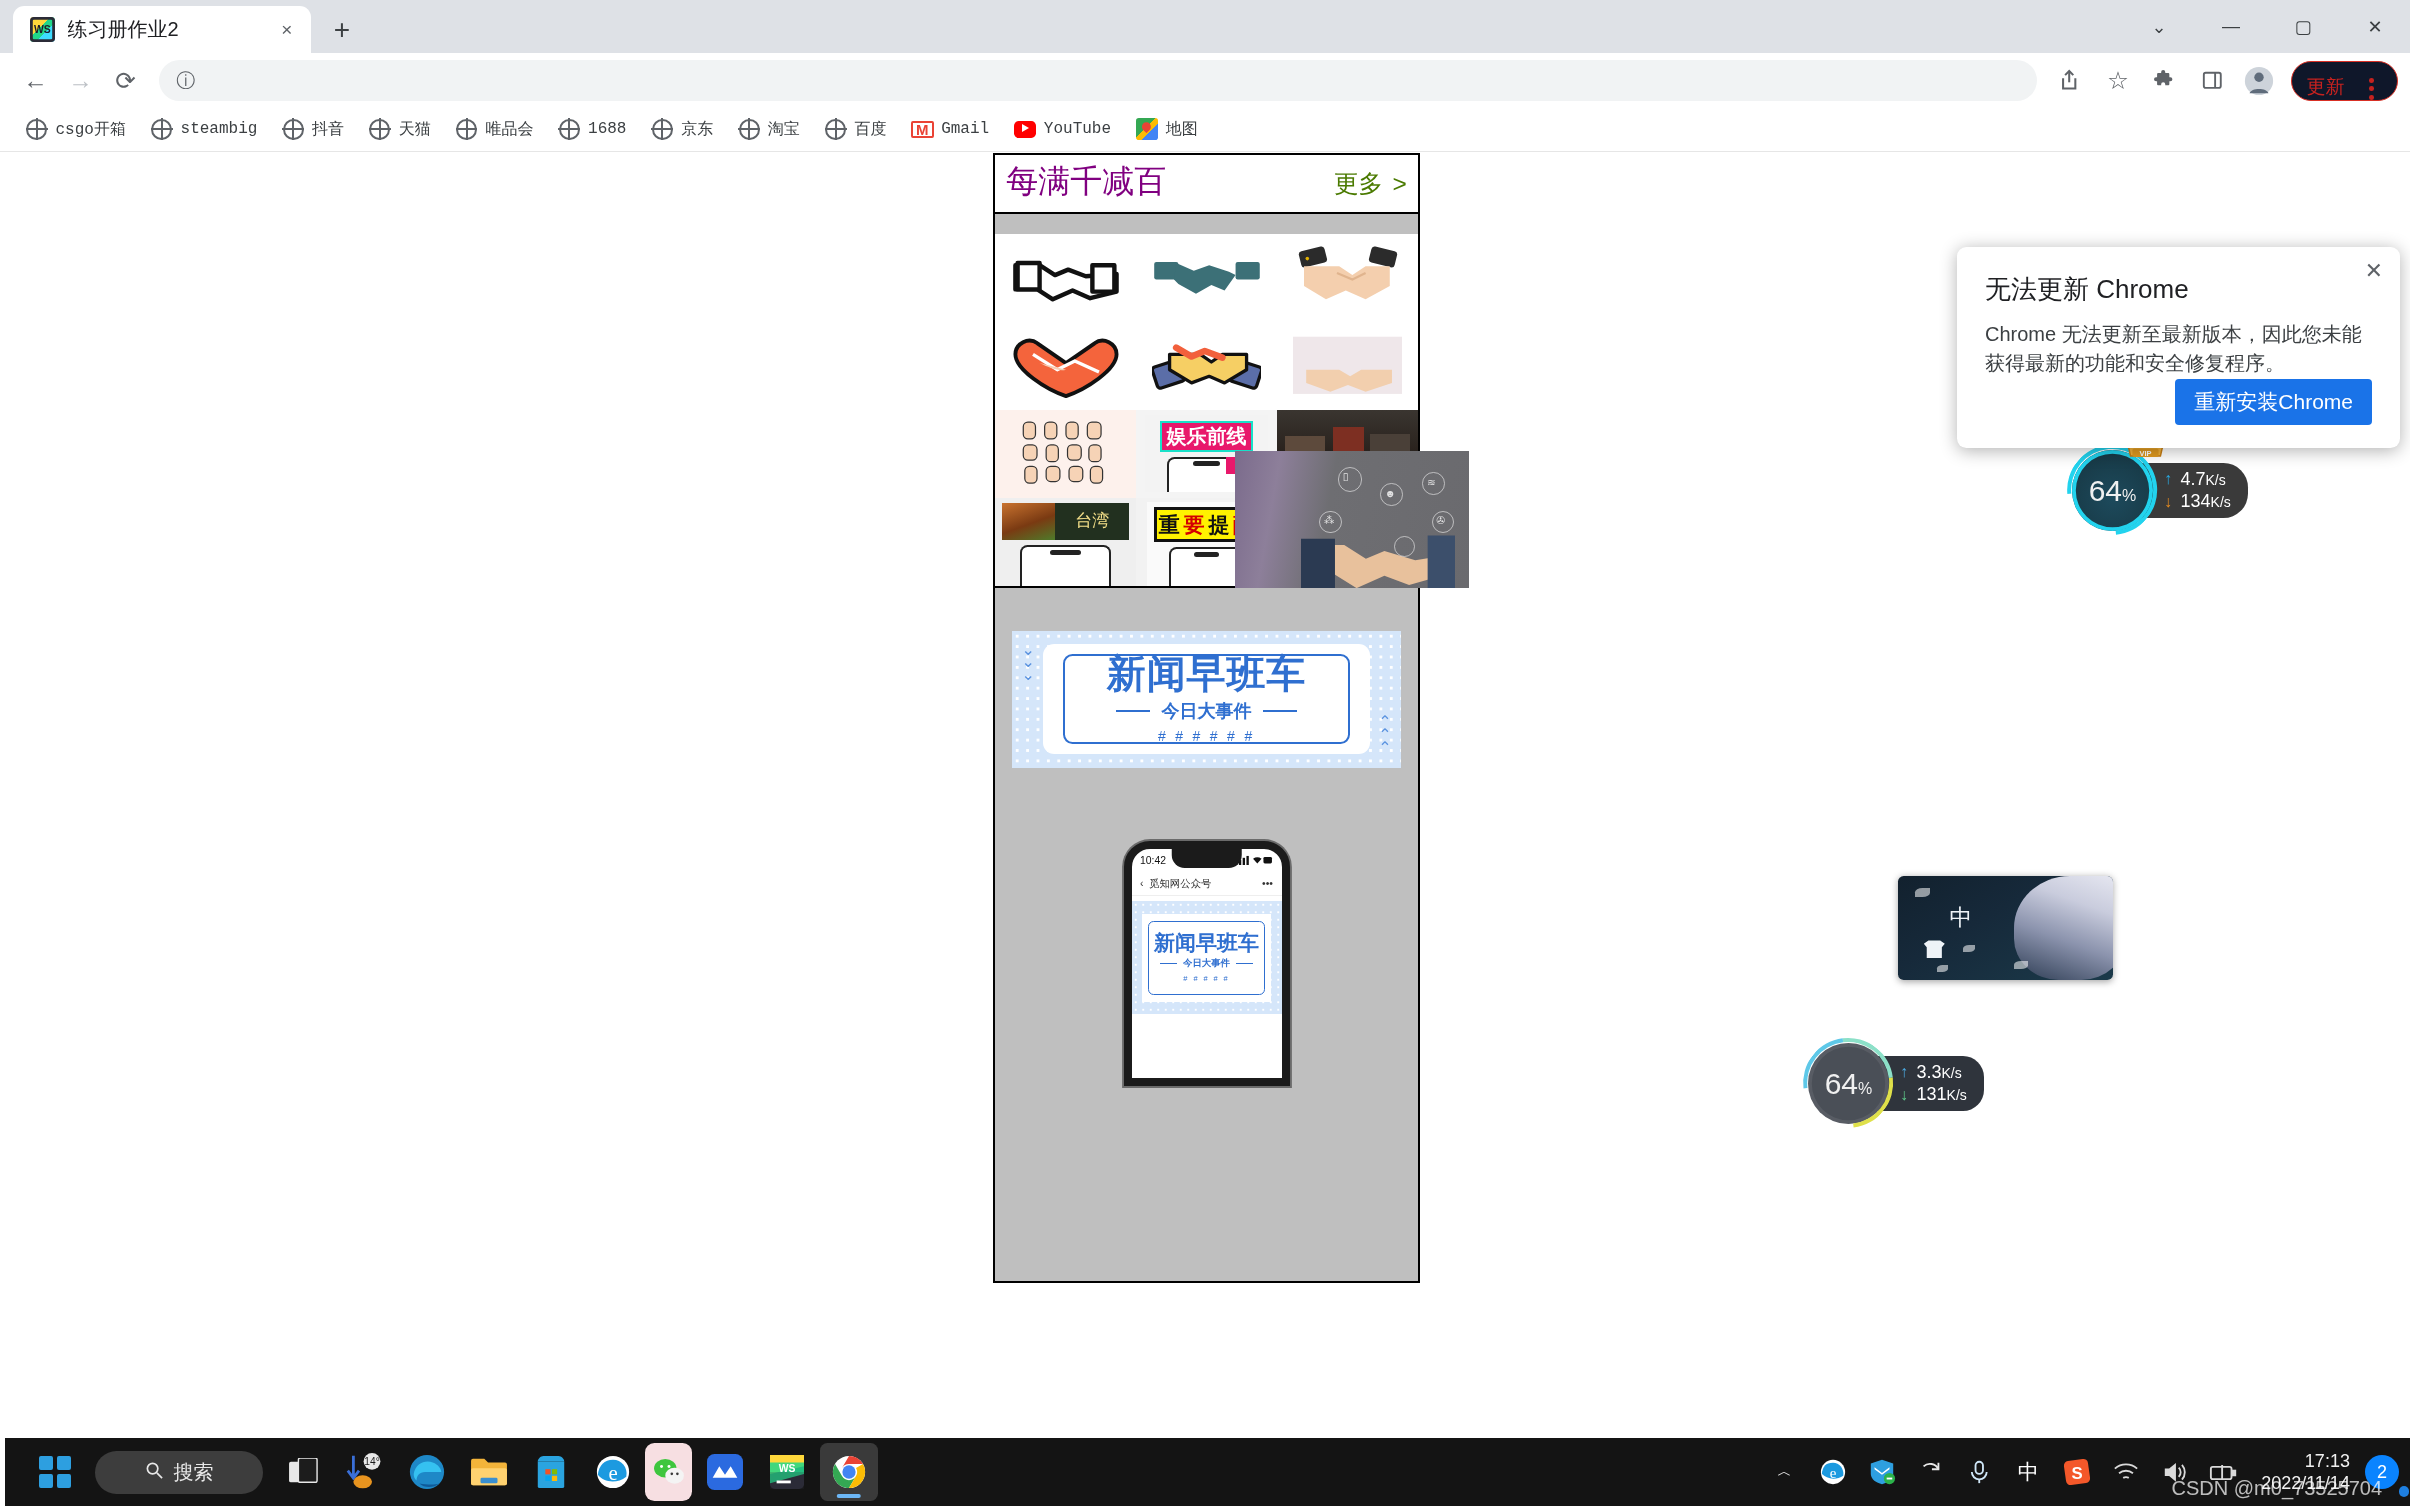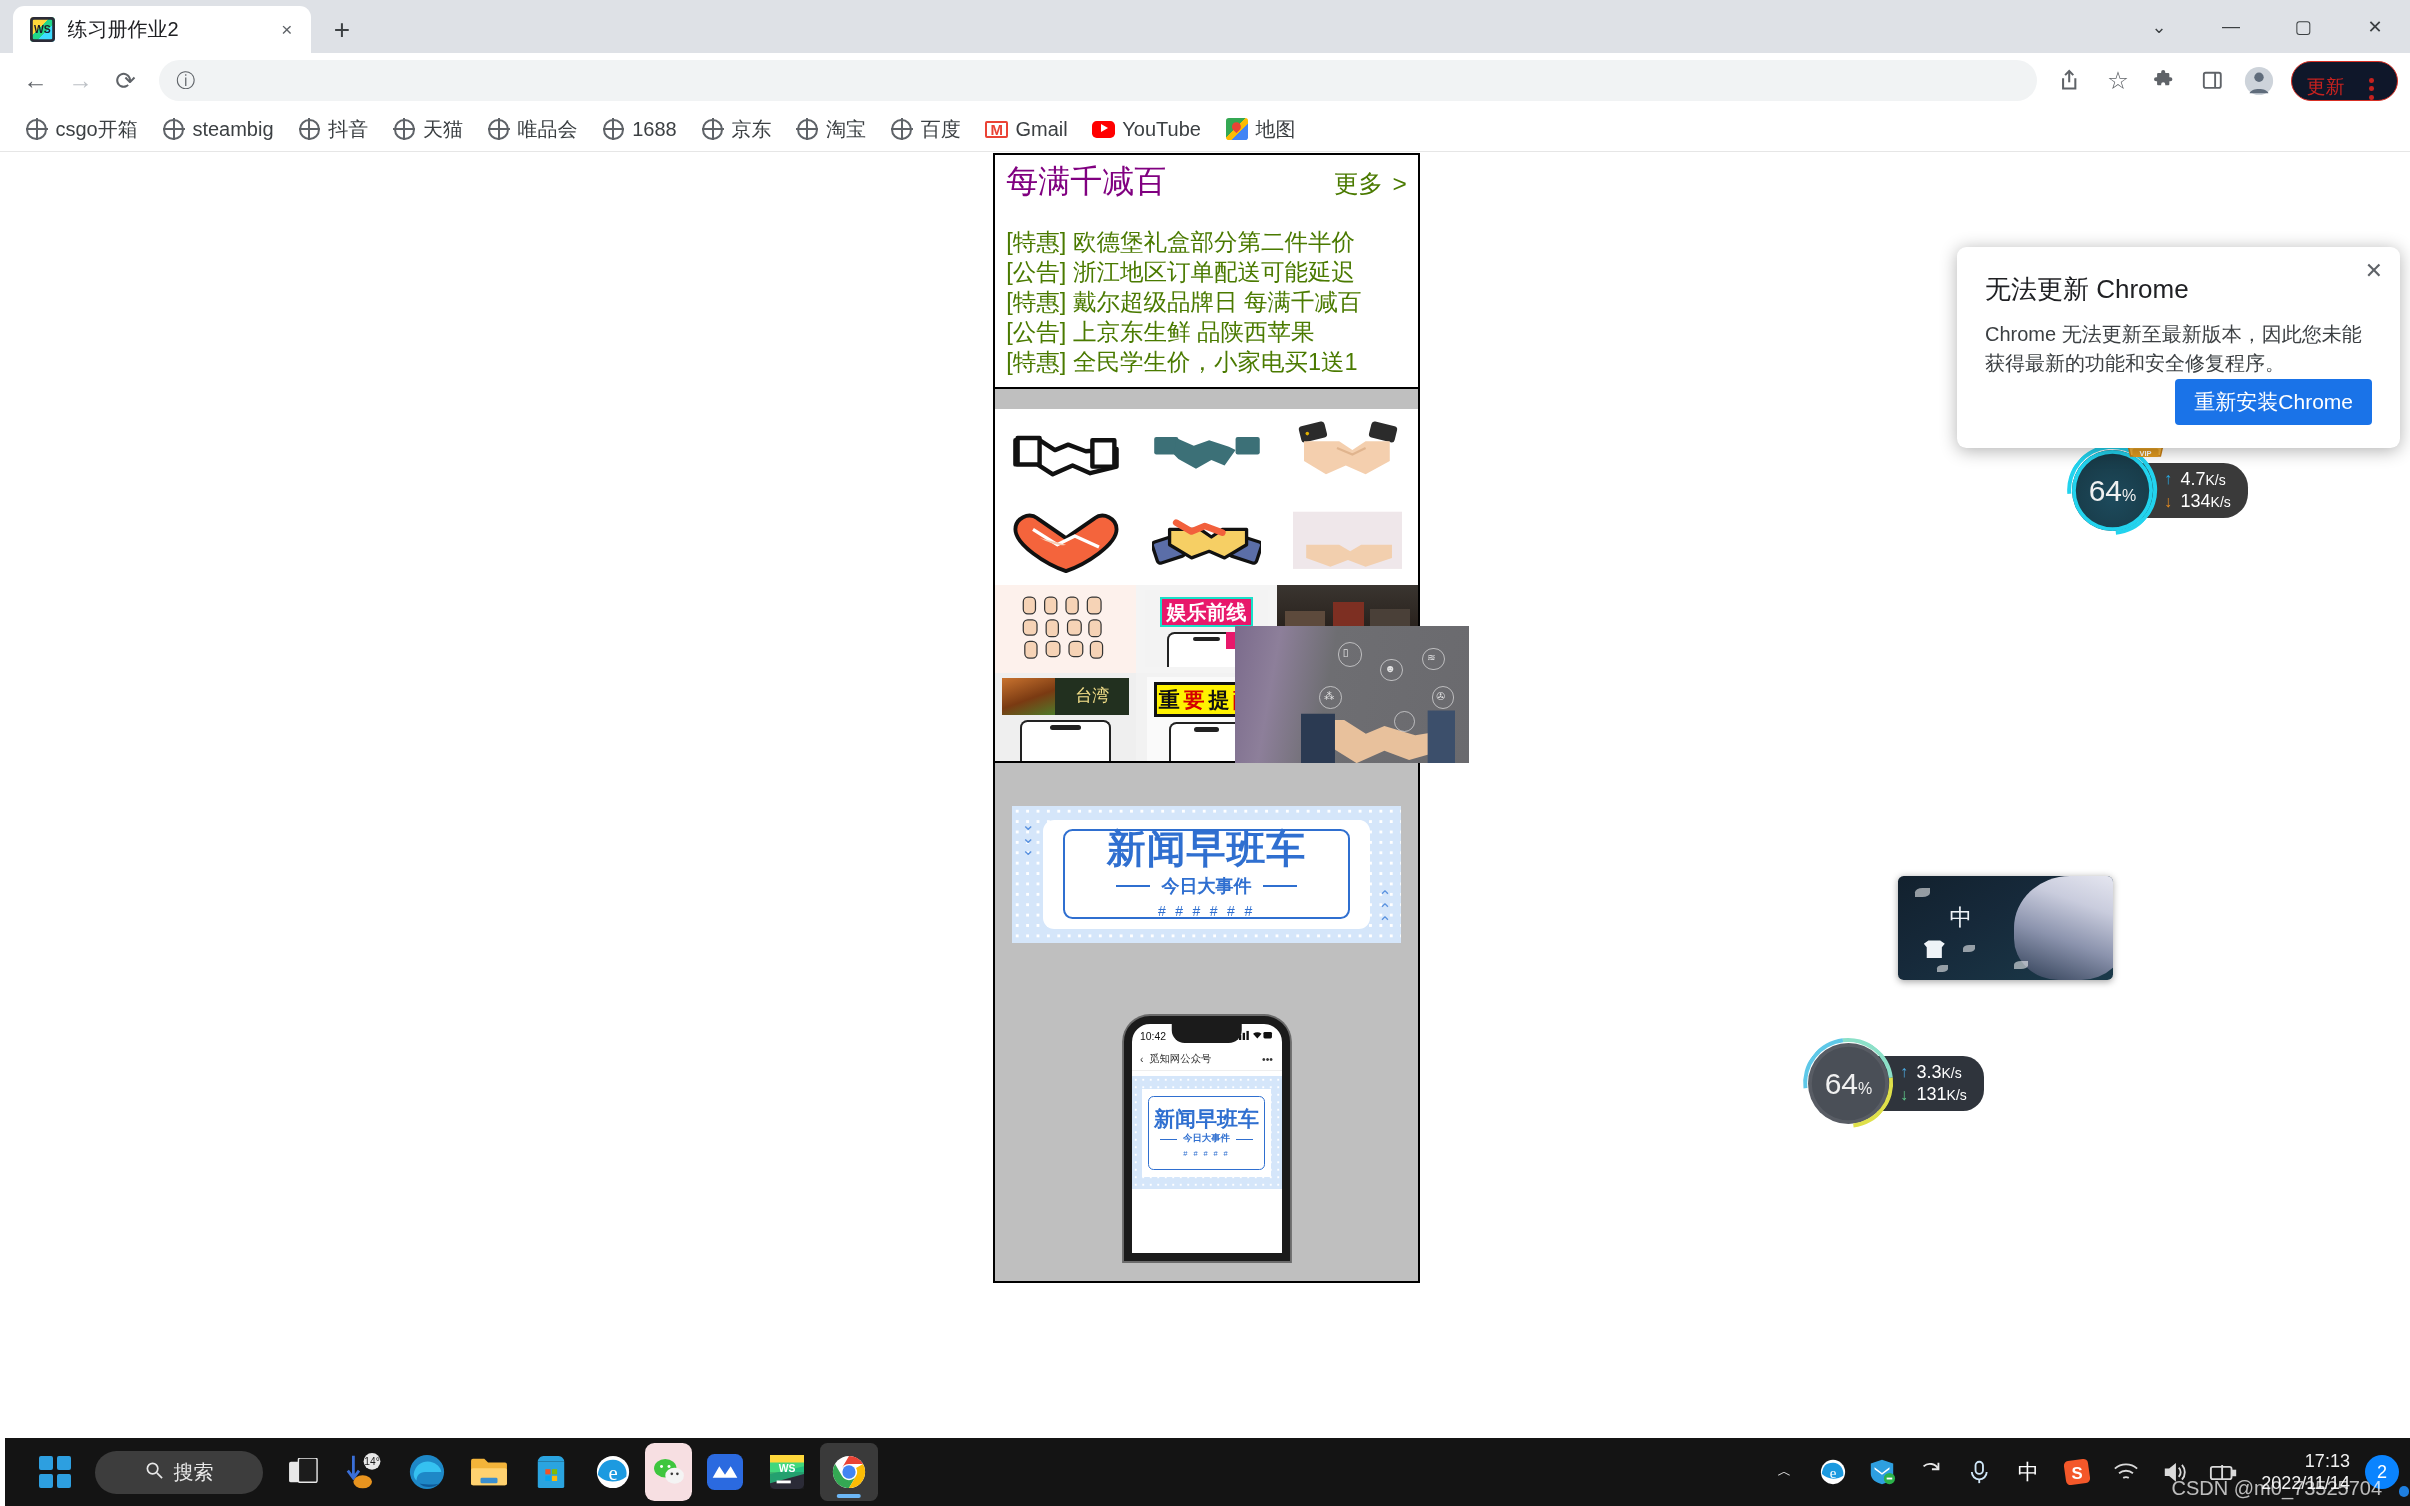--- a/index.html
+++ b/index.html
@@ -85,21 +85,21 @@
   .kebab { width: 32px; display:flex; flex-direction: column; align-items: center; gap: 3.8px; }
   .kebab i { width: 4.7px; height: 4.7px; border-radius: 50%; background: #c5221f; display:block; }
 
   
   .bookmarks {
     position: absolute; left: 0; top: 107px; width: 2411px; height: 45px;
     background: #ffffff; display: flex; align-items: center; padding: 0 15px; gap: 3.8px;
     border-bottom: 0.9px solid #e6e6e6;
   }
   .bm { display: flex; align-items: center; gap: 7.5px; padding: 4.7px 10.4px; border-radius: 5.6px; }
-  .bm-label { font-size: 20px; color: #3c4043; white-space: nowrap; }
+  .bm-label { font-size: 16px; color: #3c4043; white-space: nowrap; font-family: Liberation Mono, monospace; }
   .bm-ico { width: 22.6px; height: 22.6px; flex: 0 0 22.6px; display:flex; align-items:center; justify-content:center; }
   .globe {
     width: 21px; height: 21px; border-radius: 50%;
     border: 2.4px solid #5f6368; position: relative;
   }
   .globe:before {
     content:""; position:absolute; left:50%; top:-2.4px; bottom:-2.4px; width:0;
     border-left:2.4px solid #5f6368; transform: translateX(-50%);
   }
   .globe:after {
@@ -552,27 +552,20 @@
   <div class="viewport">
 
     <div class="page-box">
 
       <div class="news-panel">
         <div class="news-head">
           <div class="news-title">每满千减百</div>
           <div class="news-more">
             <span>更多</span><span class="chev">&gt;</span>
           </div>
-        </div>
-        <div class="news-list">
-          <div class="news-item">[特惠] 欧德堡礼盒部分第二件半价</div>
-          <div class="news-item">[公告] 浙江地区订单配送可能延迟</div>
-          <div class="news-item">[特惠] 戴尔超级品牌日 每满千减百</div>
-          <div class="news-item">[公告] 上京东生鲜 品陕西苹果</div>
-          <div class="news-item">[特惠] 全民学生价，小家电买1送1</div>
         </div>
       </div>
 
       <div class="img-grid">
         <div class="cell">
           <div class="hs">
             <svg viewBox="0 0 100 46">
                 <g fill="#fff" stroke="#111" stroke-width="4" stroke-linejoin="round">
               <path d="M4 12h22l14 9 12-5 16 6 28-2v16l-24 6-16-7-18 8-14-9H4z"></path>
               <path d="M6 10h20v24H6z"></path>

